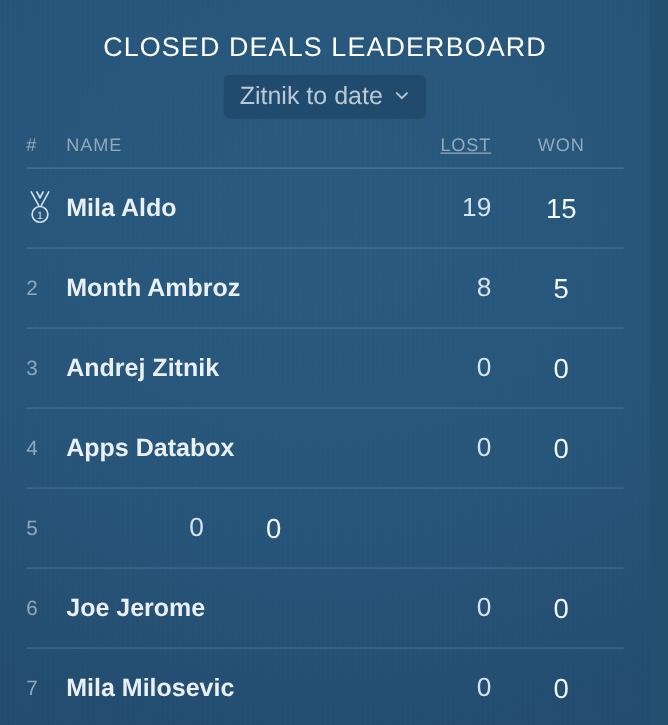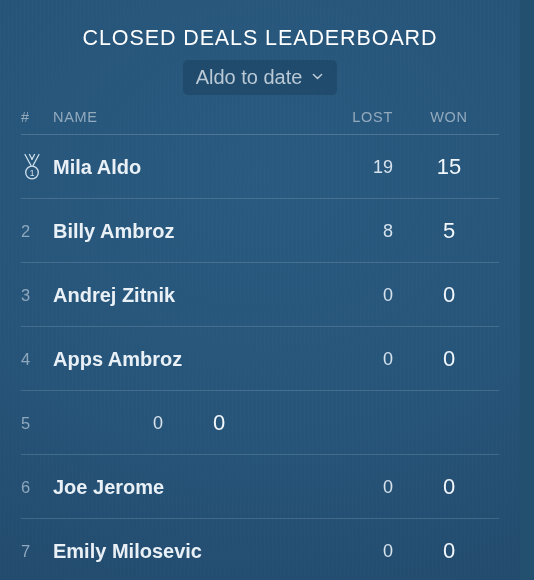--- a/index.html
+++ b/index.html
@@ -141,38 +141,38 @@
     padding-right: 6px;
   }
   .c-won {
     flex: 0 0 100px;
     text-align: center;
   }
 
   
   .thead .c-rank { line-height: 16px; }
   .thead .c-name { line-height: 16px; }
-  .thead .c-lost { line-height: 16px; }
+  .thead .c-lost { line-height: 16px; text-decoration: underline; }
   .thead .c-won  { line-height: 16px; }
 
   
   .row .c-rank {
     color: #8fa8bd;
     font-size: 16.5px;
     line-height: 20px;
   }
   .row .c-name {
     color: #e9f0f6;
     font-size: 20px;
     line-height: 26px;
     font-weight: bold;
   }
   .row .c-lost {
     color: #d6e2ec;
-    font-size: 18px;
+    font-size: 21px;
     line-height: 20px;
   }
   .row .c-won {
     color: #f2f7fb;
     font-size: 22px;
     line-height: 38px;
     font-weight: 300;
   }
 
   
@@ -188,21 +188,21 @@
 </head>
 <body>
 
 <div id="widget">
   <div class="inner">
 
     <h1 class="title">CLOSED DEALS LEADERBOARD</h1>
 
     <div class="period-wrap">
       <button class="period-select">
-        <span>Aldo to date</span>
+        <span>Zitnik to date</span>
         <span class="chev">
           <svg viewBox="0 0 16 16" width="13" height="13" aria-hidden="true">
             <path d="M3 5.5 L8 10.5 L13 5.5" fill="none" stroke="#b9c9d6" stroke-width="1.9" stroke-linecap="round" stroke-linejoin="round"></path>
           </svg>
         </span>
       </button>
     </div>
 
     <div class="table">
 
@@ -222,50 +222,50 @@
                   <path d="M13.5 1.5 L11 6.2" fill="none" stroke="#cfe0ec" stroke-width="1.3" stroke-linecap="round"></path>
                   <circle cx="11" cy="19.5" r="6.3" fill="none" stroke="#cfe0ec" stroke-width="1.3"></circle>
                   <text x="11" y="23" text-anchor="middle" font-size="8.5" fill="#cfe0ec" font-family="Liberation Sans, sans-serif">1</text>
                 </svg></span></div>
             <div class="c-name">Mila Aldo</div>
             <div class="c-lost">19</div>
             <div class="c-won">15</div>
           </div>
           <div class="row">
             <div class="c-rank">2</div>
-            <div class="c-name">Billy Ambroz</div>
+            <div class="c-name">Month Ambroz</div>
             <div class="c-lost">8</div>
             <div class="c-won">5</div>
           </div>
           <div class="row">
             <div class="c-rank">3</div>
             <div class="c-name">Andrej Zitnik</div>
             <div class="c-lost">0</div>
             <div class="c-won">0</div>
           </div>
           <div class="row">
             <div class="c-rank">4</div>
-            <div class="c-name">Apps Ambroz</div>
+            <div class="c-name">Apps Databox</div>
             <div class="c-lost">0</div>
             <div class="c-won">0</div>
           </div>
           <div class="row">
             <div class="c-rank">5</div>
             <div class="c-lost">0</div>
             <div class="c-won">0</div>
           </div>
           <div class="row">
             <div class="c-rank">6</div>
             <div class="c-name">Joe Jerome</div>
             <div class="c-lost">0</div>
             <div class="c-won">0</div>
           </div>
           <div class="row">
             <div class="c-rank">7</div>
-            <div class="c-name">Emily Milosevic</div>
+            <div class="c-name">Mila Milosevic</div>
             <div class="c-lost">0</div>
             <div class="c-won">0</div>
           </div>
         </div>
 
     </div>
 
   </div>
 </div>
 

